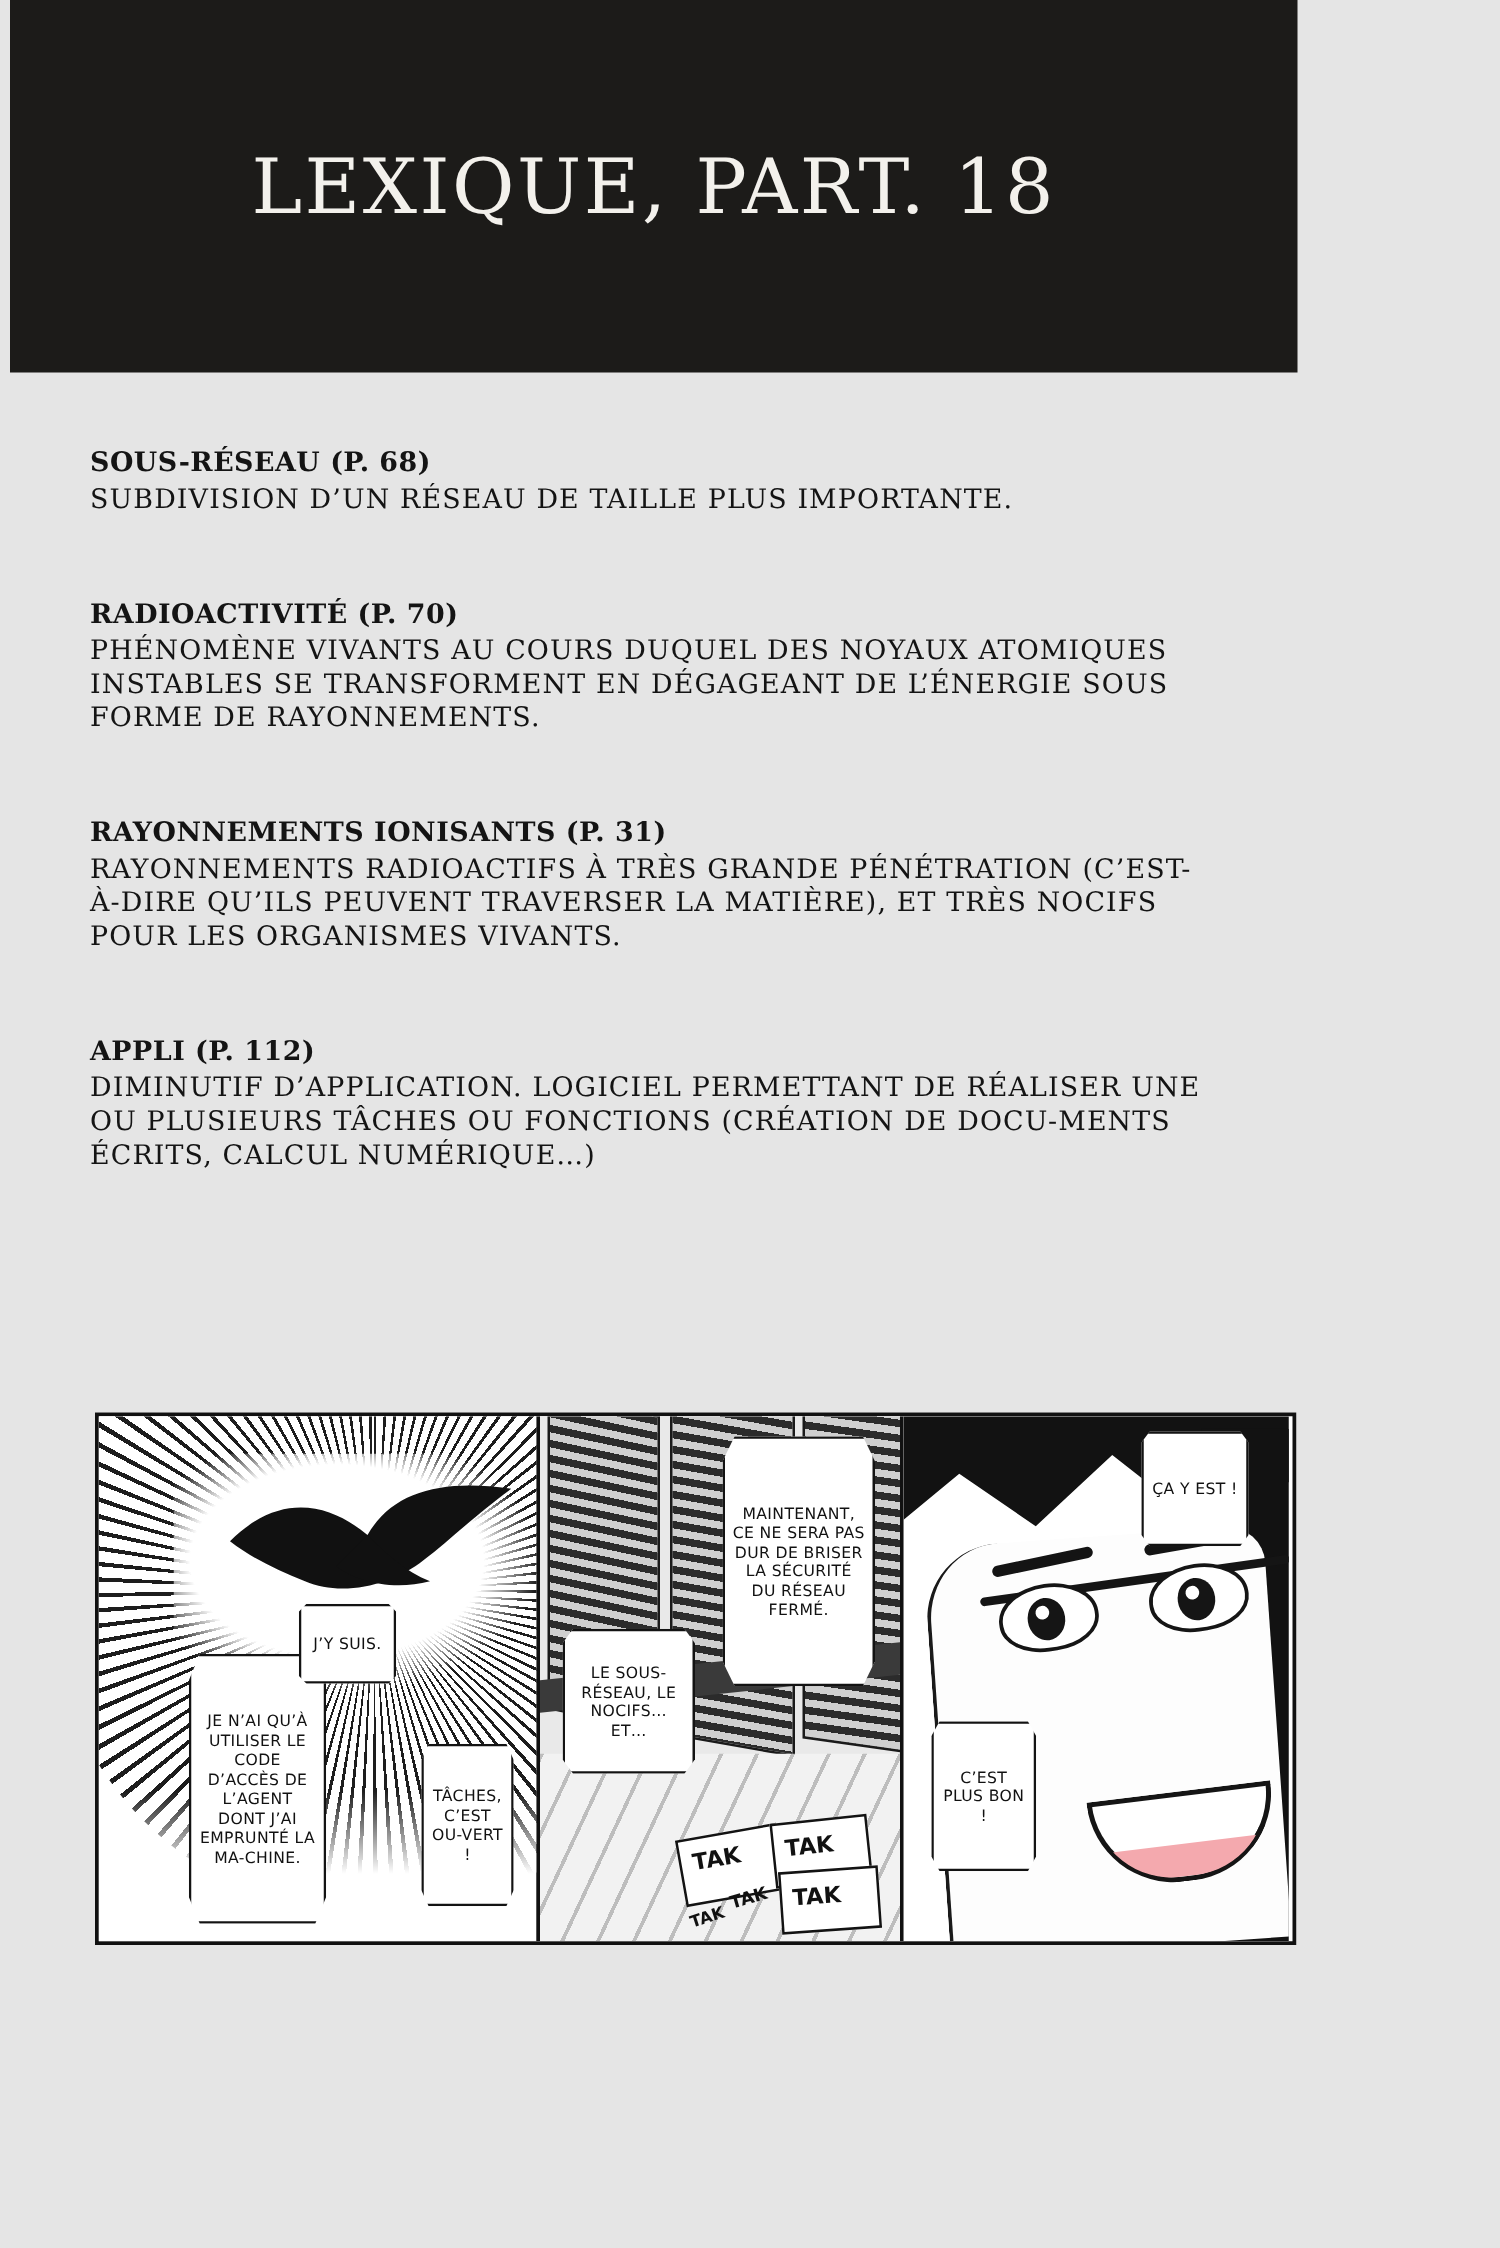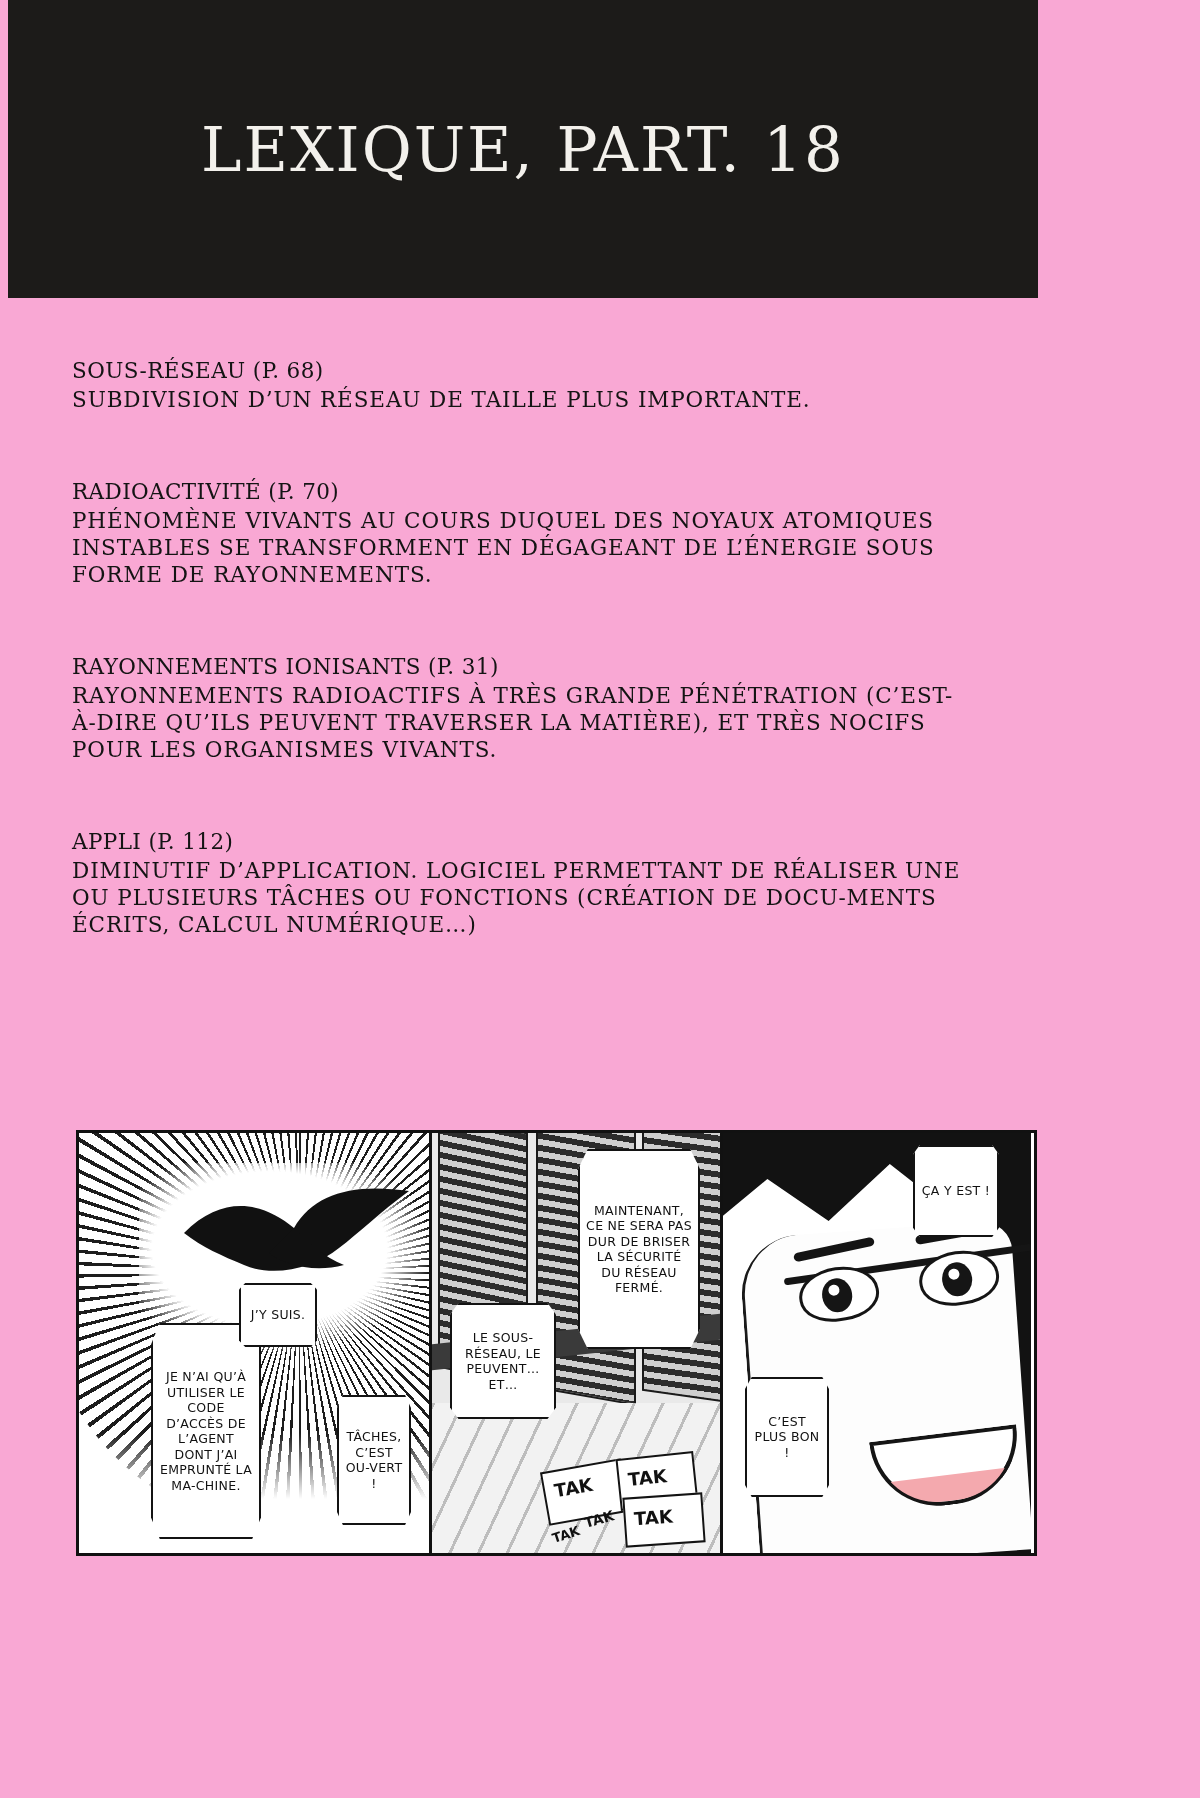--- a/index.html
+++ b/index.html
@@ -12,21 +12,21 @@
     height: 1798px;
     position: relative;
     font-family: "Liberation Serif", serif;
     overflow: hidden;
   }
   .page {
     position: absolute;
     left: 0; top: 0;
     width: 1200px;
     height: 1798px;
-    background: #f9a8d4;
+    background: #e5e5e5;
   }
   
   .header-banner {
     position: absolute;
     left: 8px;
     top: 0;
     width: 1030px;
     height: 298px;
     background: #1c1b19;
     display: flex;
@@ -47,21 +47,21 @@
     position: absolute;
     left: 72px;
     top: 358px;
     width: 912px;
   }
   .entry {
     margin-bottom: 66px;
   }
   .entry-term {
     font-family: "DejaVu Serif", serif;
-    font-weight: 400;
+    font-weight: 700;
     font-size: 21.5px;
     letter-spacing: 0.4px;
     color: #141414;
     margin-bottom: 3px;
     white-space: nowrap;
   }
   .entry-def {
     font-family: "DejaVu Serif", serif;
     font-size: 21.5px;
     letter-spacing: 0.9px;
@@ -300,21 +300,21 @@
     </div>
 
     <div class="panel p2">
       <div class="rack-bg"></div>
       <div class="rack-col rack-a"></div>
       <div class="rack-col rack-b"></div>
       <div class="rack-col rack-c"></div>
       <div class="beam"></div>
       <div class="floor"></div>
 
-      <div class="bubble b-poly" style="left:18px; top:170px; width:106px; height:116px;">LE SOUS-RÉSEAU, LE PEUVENT… ET…</div>
+      <div class="bubble b-poly" style="left:18px; top:170px; width:106px; height:116px;">LE SOUS-RÉSEAU, LE NOCIFS… ET…</div>
 
       <div class="bubble b-poly" style="left:146px; top:16px; width:122px; height:200px;">MAINTENANT, CE NE SERA PAS DUR DE BRISER LA SÉCURITÉ DU RÉSEAU FERMÉ.</div>
 
       <div class="tak-bubble" style="left:112px; top:332px; width:78px; height:50px; transform:rotate(-10deg);"></div>
       <div class="sfx" style="left:122px; top:344px; font-size:18px; transform:rotate(-10deg);">TAK</div>
 
       <div class="tak-bubble" style="left:186px; top:322px; width:74px; height:48px; transform:rotate(-6deg);"></div>
       <div class="sfx" style="left:196px; top:334px; font-size:18px; transform:rotate(-6deg);">TAK</div>
 
       <div class="tak-bubble" style="left:192px; top:362px; width:76px; height:46px; transform:rotate(-4deg);"></div>

